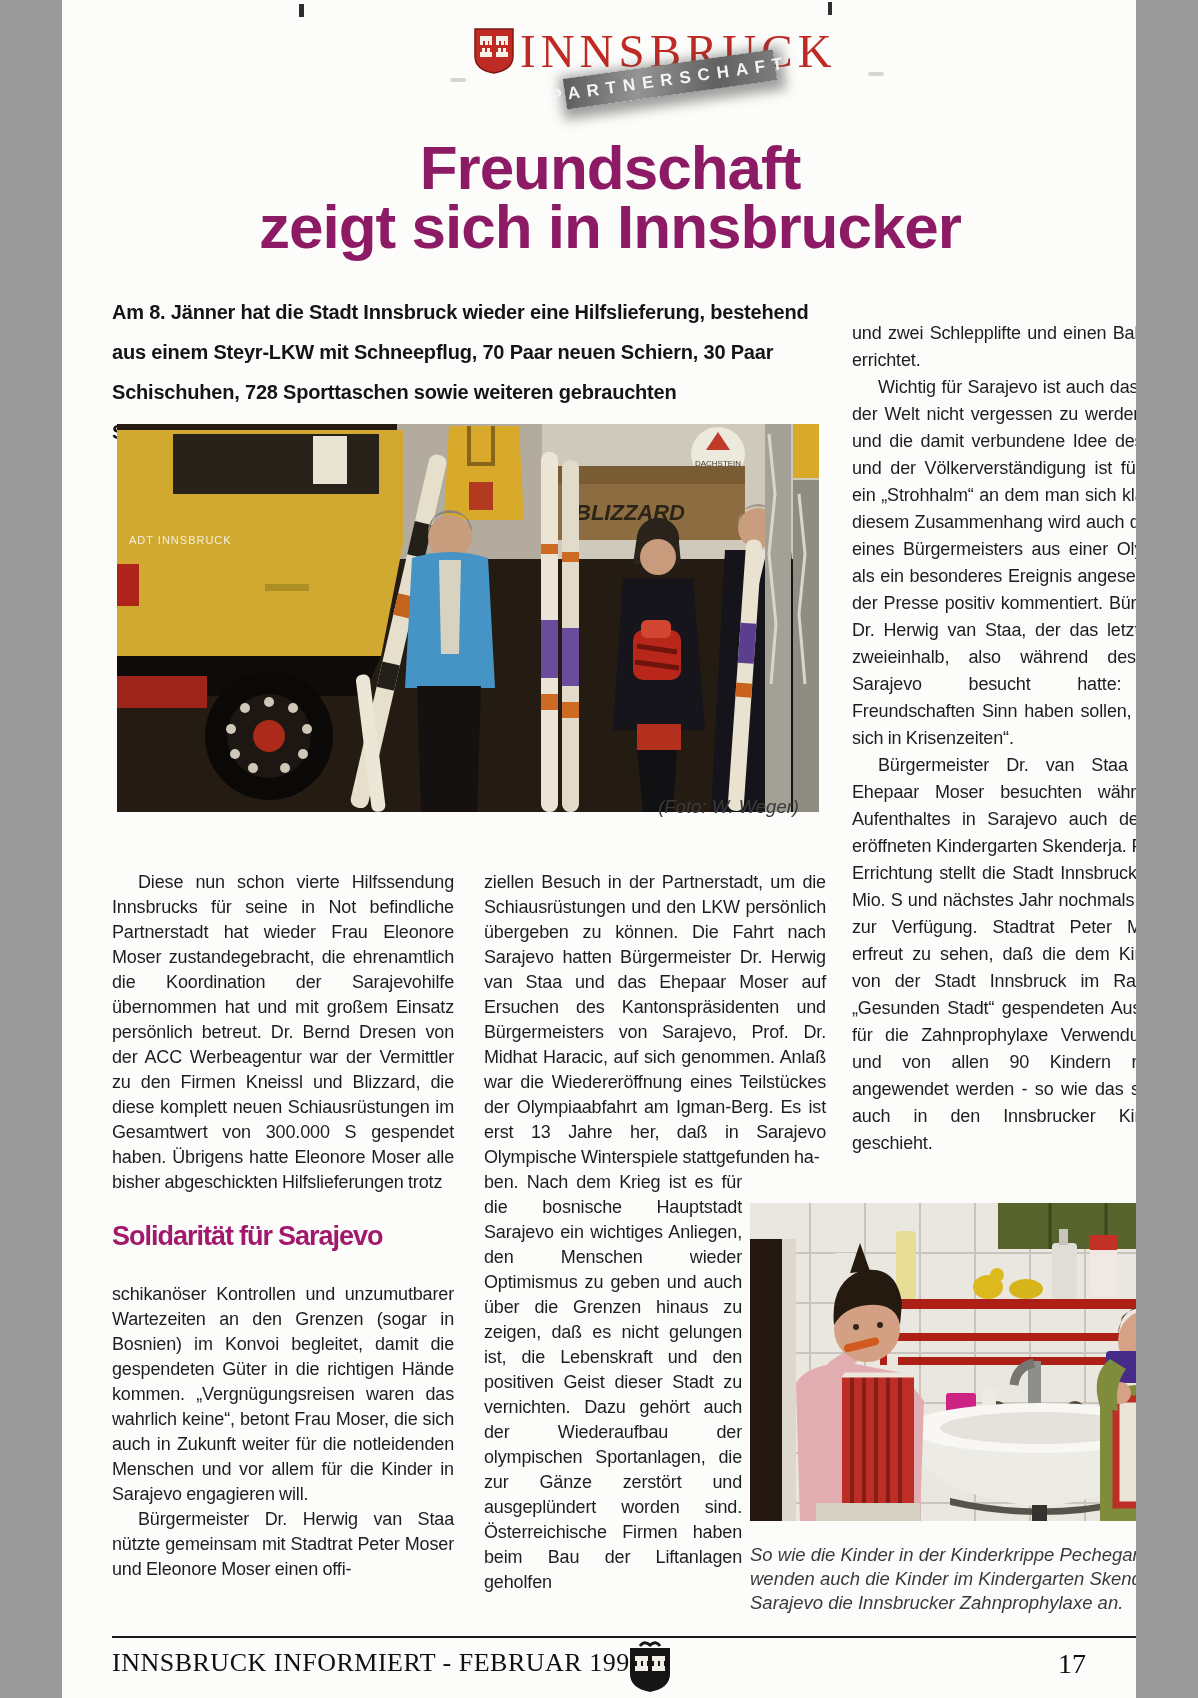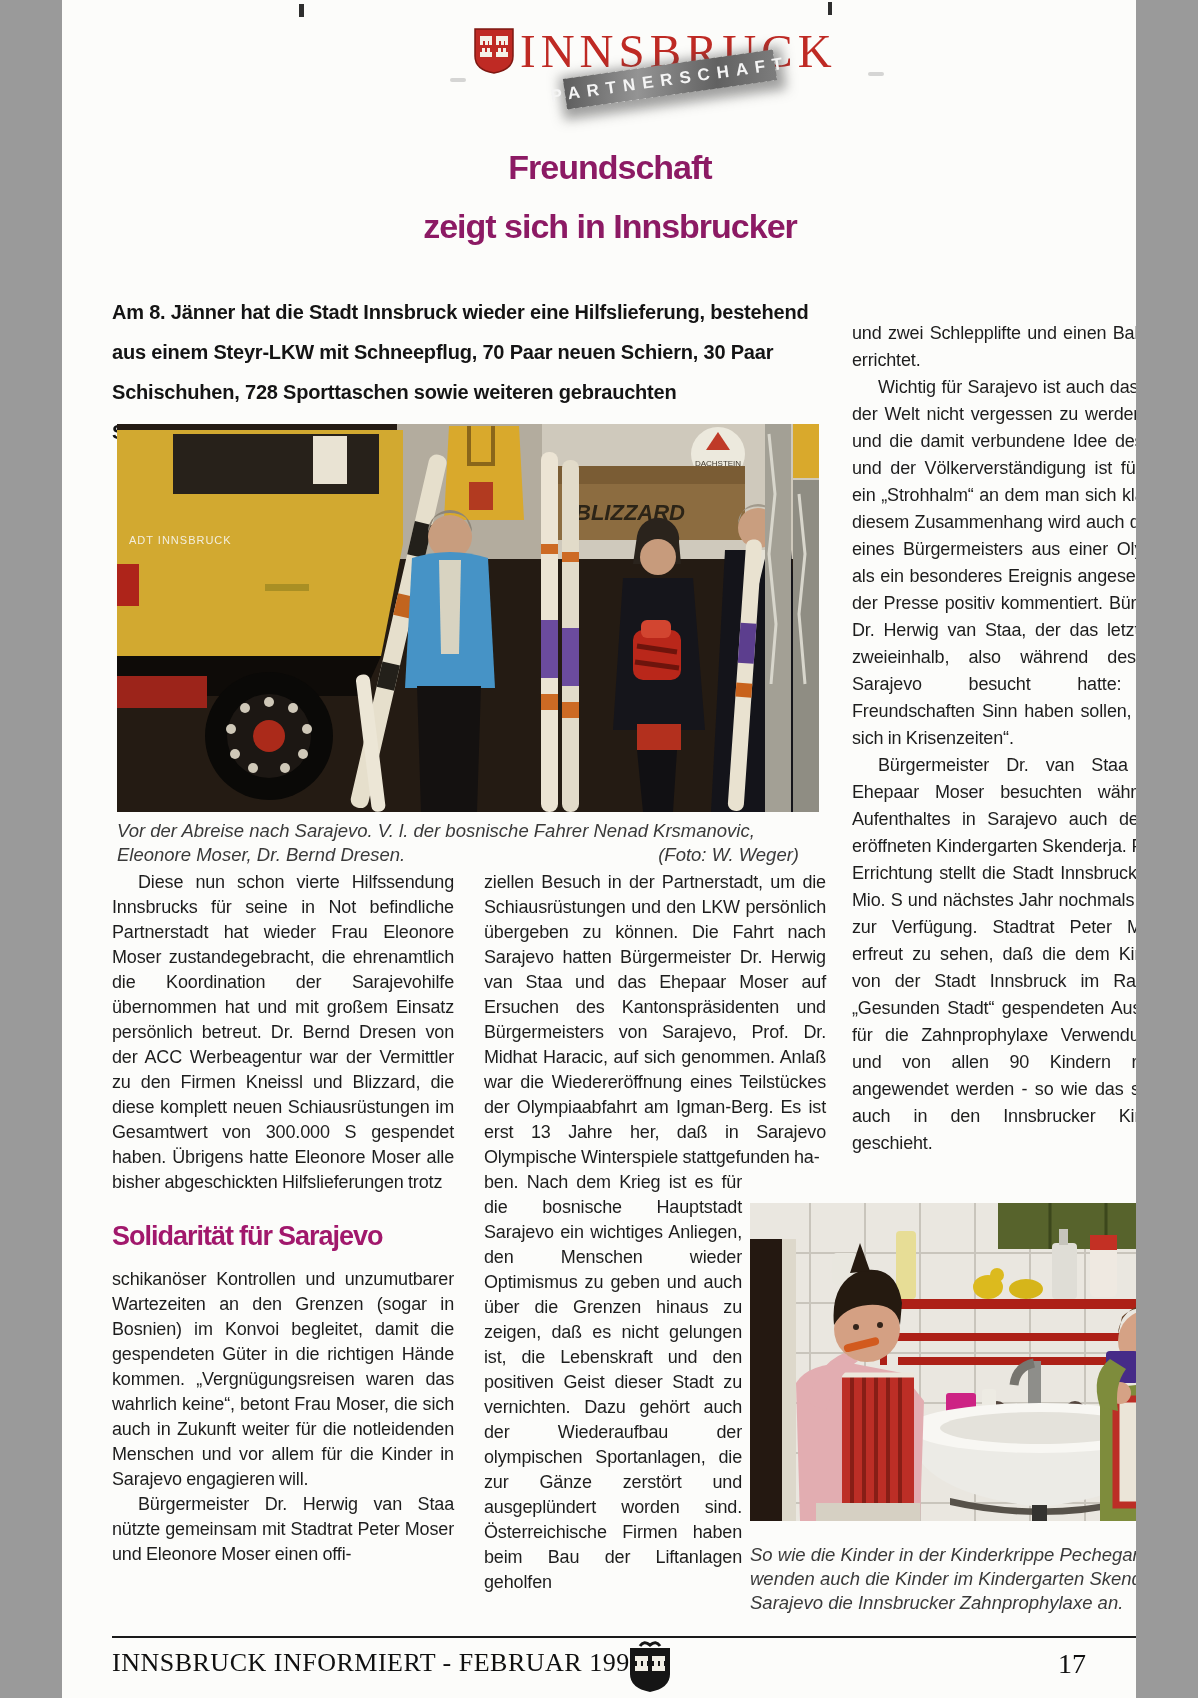--- a/index.html
+++ b/index.html
@@ -23,21 +23,21 @@
     position:absolute; left:502px; top:64px; width:212px; height:31px;
     background:linear-gradient(100deg,#5c5c5c,#949494 35%,#616161 72%,#7d7d7d);
     transform:rotate(-8deg);
     box-shadow:2px 4px 12px 6px rgba(70,70,70,.5);
     display:flex; align-items:center; justify-content:center;
   }
   .band span { color:#f4f4f4; font-size:17px; font-weight:bold; letter-spacing:7px; white-space:nowrap; }
 
   .title {
     position:absolute; left:40px; top:138px; width:1016px; text-align:center;
-    color:#8c1a64; font-weight:bold; font-size:34px; line-height:59px; letter-spacing:-1px;
+    color:#8c1a64; font-weight:bold; font-size:62px; line-height:59px; letter-spacing:-1px;
   }
   .title span { display:block; }
 
   .lead {
     position:absolute; left:50px; top:292px; width:712px;
     font-size:20px; line-height:40px; font-weight:bold; color:#141414; letter-spacing:-.2px;
   }
 
   .photo { position:absolute; background:#f97316; line-height:0; }
   .photo1 { left:55px; top:424px; width:702px; height:388px; }
@@ -53,21 +53,21 @@
 
   .bodycol { position:absolute; font-size:18px; line-height:25px; text-align:justify;
              letter-spacing:-.15px; word-spacing:-.5px; color:#1d1d1d; }
   .col1 { left:50px;  top:870px; width:342px; }
   .col2 { left:422px; top:870px; width:342px; }
   .col2 .narrow { width:258px; }
   .col3 { left:790px; top:320px; width:368px; line-height:27px; }
   .bodycol p.ind { text-indent:26px; }
   .subhead {
     color:#a1186c; font-size:27px; line-height:34px; font-weight:bold;
-    letter-spacing:-1px; margin:24px 0 14px; text-align:left; text-indent:0;
+    letter-spacing:-1px; margin:24px 0 29px; text-align:left; text-indent:0;
   }
 
   .footer-line { position:absolute; left:50px; top:1636px; width:1098px; border-top:2.5px solid #1a1a1a; }
   .footer-left {
     position:absolute; left:50px; top:1648px;
     font-family:"Liberation Serif","DejaVu Serif",serif; font-size:26px; letter-spacing:.5px; color:#101010;
   }
   .footer-page {
     position:absolute; right:50px; top:1648px;
     font-family:"Liberation Serif","DejaVu Serif",serif; font-size:28px; color:#101010;
@@ -218,21 +218,20 @@
       <g>
         <rect x="648" y="0" width="26" height="388" fill="#a3a095"></rect>
         <rect x="676" y="0" width="26" height="54" fill="#d9a92c"></rect>
         <rect x="676" y="56" width="26" height="332" fill="#8f8d83"></rect>
         <path d="M652,10 l6,60 l-6,60 l7,70 l-5,60 M682,70 l6,60 l-6,60 l6,70" stroke="#d8d6cc" stroke-width="3" fill="none"></path>
       </g>
     </svg>
   </div>
 
   <div class="caption caption1">
-    <span>Vor der Abreise nach Sarajevo. V. l. der bosnische Fahrer Nenad Krsmanovic, Eleonore Moser, Dr. Bernd Dresen.</span>
     <span class="credit">(Foto: W. Weger)</span>
   </div>
 
   <div class="bodycol col1">
     <p class="ind">Diese nun schon vierte Hilfssendung Innsbrucks für seine in Not befindliche Partnerstadt hat wieder Frau Eleonore Moser zustandegebracht, die ehrenamtlich die Koordination der Sarajevohilfe übernommen hat und mit großem Einsatz persönlich betreut. Dr. Bernd Dresen von der ACC Werbeagentur war der Vermittler zu den Firmen Kneissl und Blizzard, die diese komplett neuen Schiausrüstungen im Gesamtwert von 300.000 S gespendet haben. Übrigens hatte Eleonore Moser alle bisher abgeschickten Hilfslieferungen trotz</p>
     <h2 class="subhead">Solidarität für Sarajevo</h2>
     <p>schikanöser Kontrollen und unzumutbarer Wartezeiten an den Grenzen (sogar in Bosnien) im Konvoi begleitet, damit die gespendeten Güter in die richtigen Hände kommen. „Vergnügungsreisen waren das wahrlich keine“, betont Frau Moser, die sich auch in Zukunft weiter für die notleidenden Menschen und vor allem für die Kinder in Sarajevo engagieren will.</p>
     <p class="ind">Bürgermeister Dr. Herwig van Staa nützte gemeinsam mit Stadtrat Peter Moser und Eleonore Moser einen offi-</p>
   </div>
 

